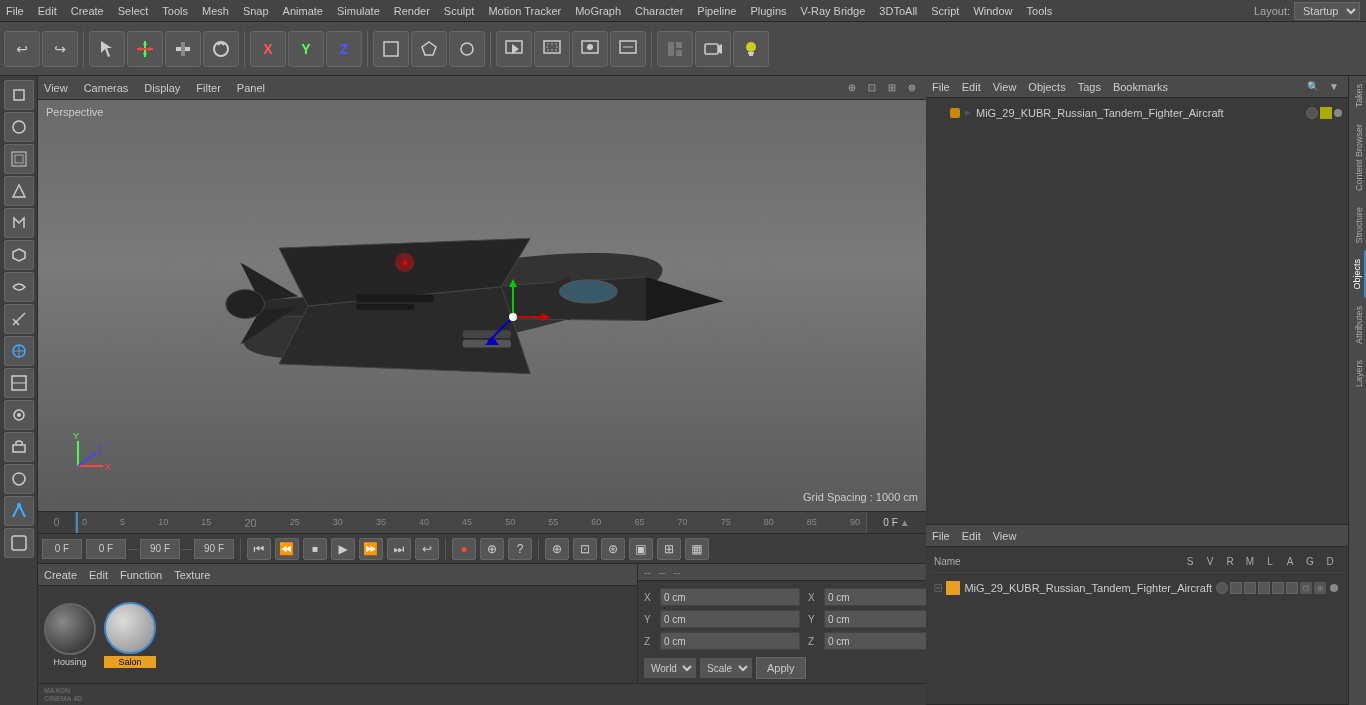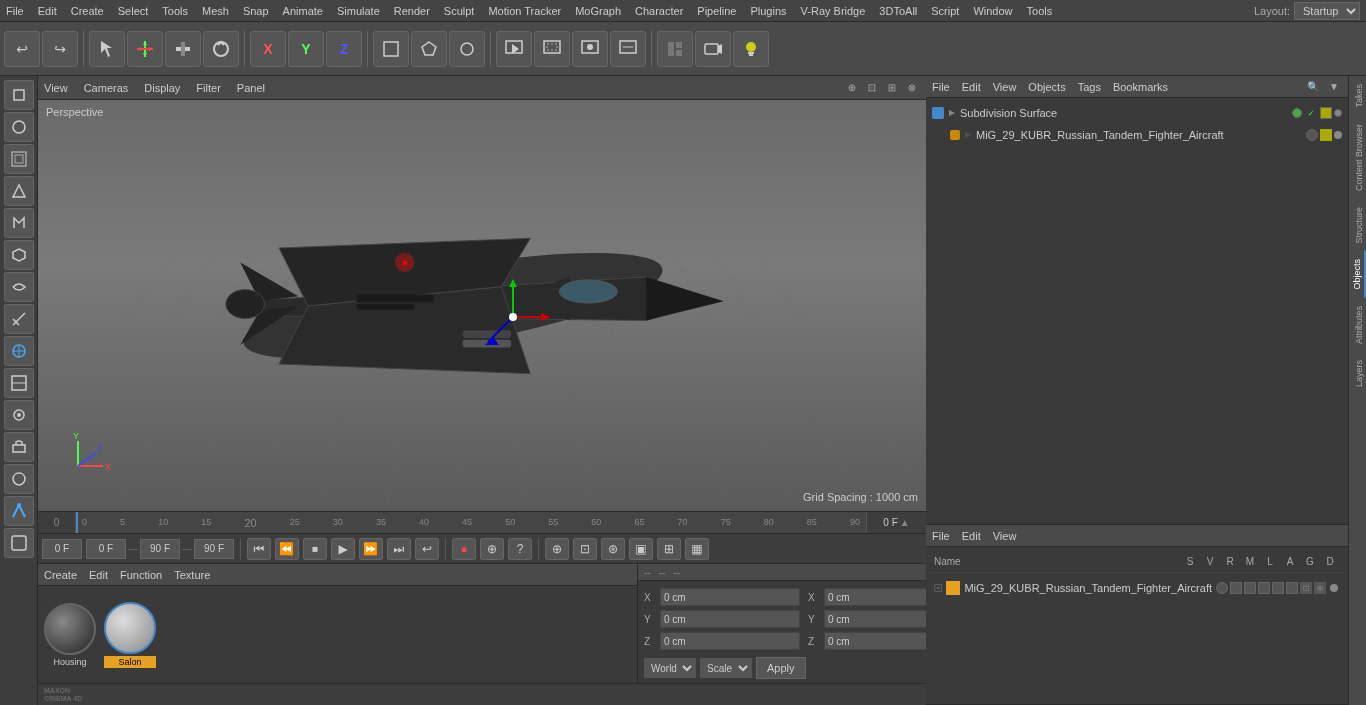--- a/index.html
+++ b/index.html
@@ -1147,33 +1147,20 @@
           <span class="panel-toolbar-item">Objects</span>
           <span class="panel-toolbar-item">Tags</span>
           <span class="panel-toolbar-item">Bookmarks</span>
           <div class="panel-icons-right">
             <span class="small-icon-btn">🔍</span>
             <span class="small-icon-btn">▼</span>
           </div>
         </div>
         <div class="obj-list">
 
-          <div class="obj-row">
-            <div class="obj-icon" style="background:#4488cc; border-radius:2px; width:12px; height:12px;"></div>
-            <svg width="8" height="8" viewBox="0 0 8 8">
-                <polygon points="1,1 7,4 1,7" fill="#888"></polygon>
-              </svg>
-            <span class="obj-name">Subdivision Surface</span>
-            <div class="obj-badges">
-              <div class="obj-badge green" style="width:10px;height:10px;border-radius:50%;background:#4a4;"></div>
-              <div class="obj-badge" style="color:#4f4;font-size:8px;background:transparent;border:none;">✓</div>
-              <div class="obj-badge yellow" style="background:#aa0;width:12px;height:12px;"></div>
-              <div class="obj-badge dot"></div>
-            </div>
-          </div>
 
           <div class="obj-row" style="padding-left:24px;">
             <div class="obj-icon blue small" style="background:#cc8800;border-radius:2px;width:10px;height:10px;flex-shrink:0;"></div>
             <svg width="8" height="8" viewBox="0 0 8 8" style="opacity:0.3;">
                 <polygon points="1,1 7,4 1,7" fill="#888"></polygon>
               </svg>
             <span class="obj-name">MiG_29_KUBR_Russian_Tandem_Fighter_Aircraft</span>
             <div class="obj-badges">
               <div style="width:12px;height:12px;background:#555;border:1px solid #666;border-radius:50%;"></div>
               <div style="width:12px;height:12px;background:#aa0;"></div>

